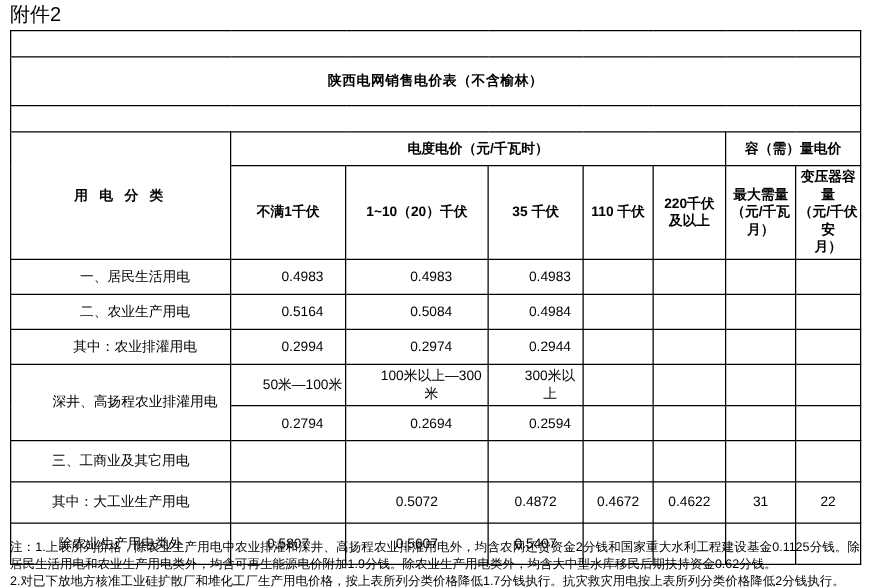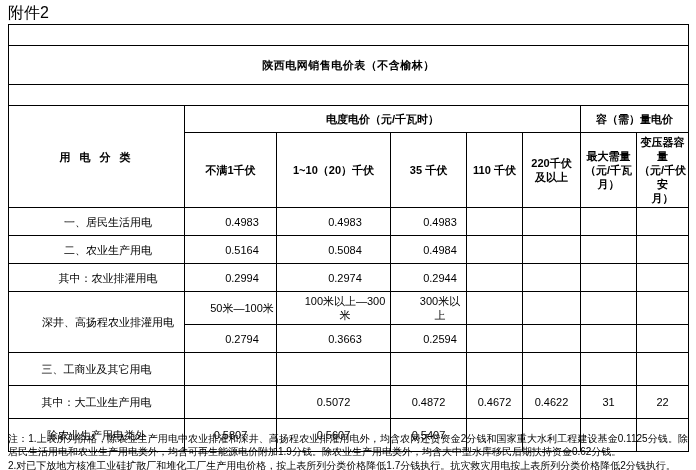--- a/index.html
+++ b/index.html
@@ -197,21 +197,21 @@
         <td>100米以上—300米</td>
         <td>300米以上</td>
         <td></td>
         <td></td>
         <td></td>
         <td></td>
       </tr>
 
       <tr class="data-row">
         <td>0.2794</td>
-        <td>0.3663</td>
+        <td>0.2694</td>
         <td>0.2594</td>
         <td></td>
         <td></td>
         <td></td>
         <td></td>
       </tr>
 
       <tr class="tall-row">
         <td class="rowlabel">三、工商业及其它用电</td>
         <td></td>

